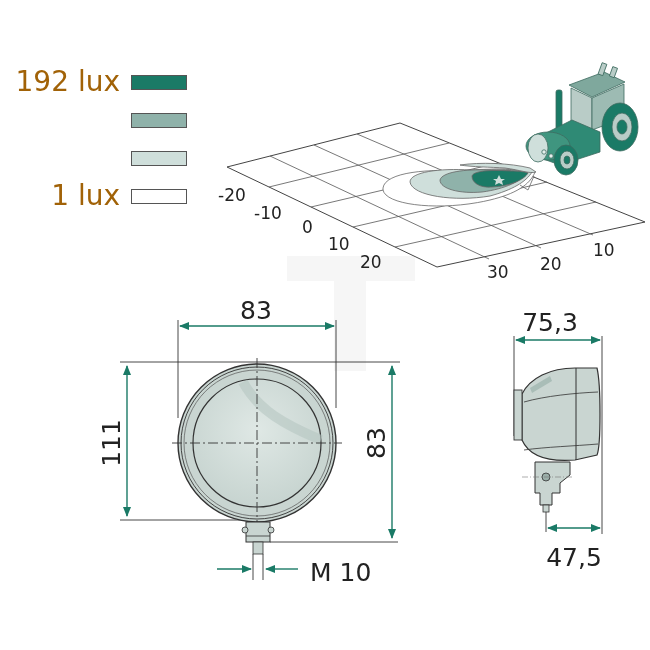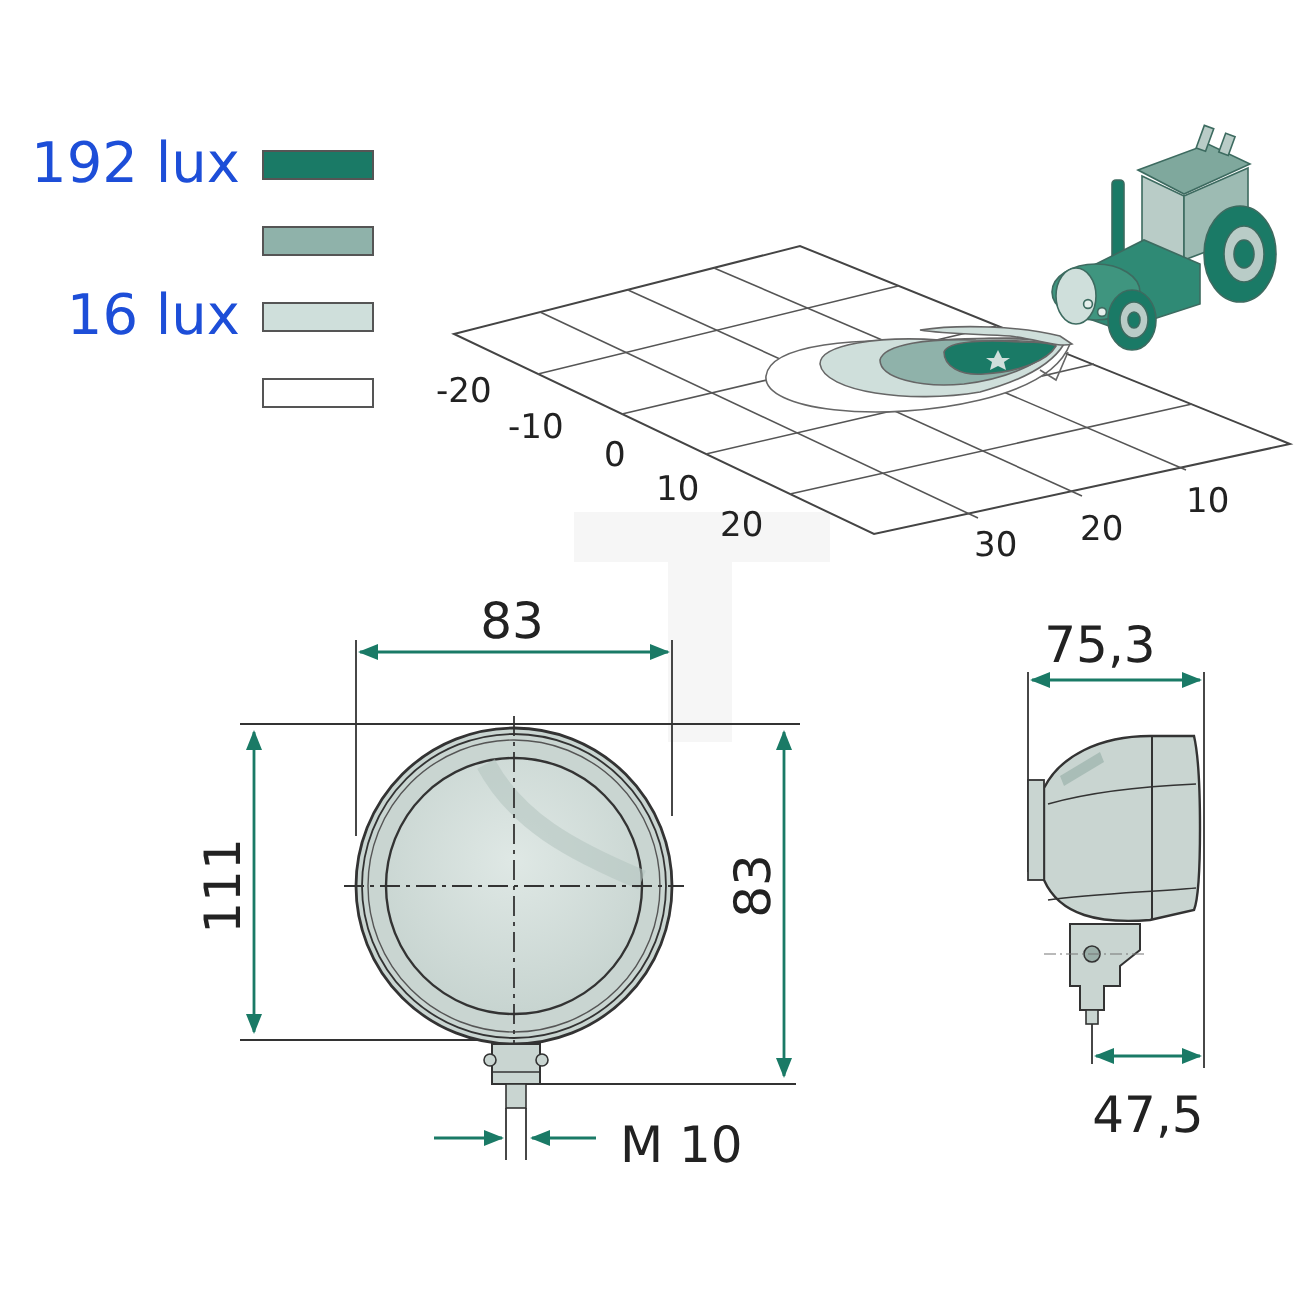--- a/index.html
+++ b/index.html
@@ -1,42 +1,42 @@
 <!DOCTYPE html>
 <html><head>
 <meta charset="utf-8">
 <style>
   html, body { margin: 0; padding: 0; background: #ffffff; }
   body { width: 650px; height: 650px; position: relative; overflow: hidden;
          font-family: "DejaVu Sans", sans-serif; color: #222; }
   .legend { position: absolute; left: 0; top: 64px; width: 200px; }
   .legend-row { position: absolute; left: 0; width: 200px; height: 36px; }
   .legend-label { position: absolute; right: 80px; top: 0; font-size: 28px; line-height: 36px;
-                  color: #1d4ed8; white-space: nowrap; }
+                  color: #a16207; white-space: nowrap; }
   .legend-swatch { position: absolute; left: 131px; top: 11px; width: 56px; height: 15px;
                    border: 1px solid #555; box-sizing: border-box; }
   svg { position: absolute; left: 0; top: 0; }
   .dim-text { font-family: "DejaVu Sans", sans-serif; fill: #222; }
 </style>
 </head>
 <body>
 
 <div class="legend">
   <div class="legend-row" style="top:0px">
     <span class="legend-label">192 lux</span>
     <span class="legend-swatch" style="background:#1a7a66"></span>
   </div>
   <div class="legend-row" style="top:38px">
     <span class="legend-swatch" style="background:#8fb2aa"></span>
   </div>
   <div class="legend-row" style="top:76px">
-    <span class="legend-label">16 lux</span>
     <span class="legend-swatch" style="background:#cfdfdb"></span>
   </div>
   <div class="legend-row" style="top:114px">
+    <span class="legend-label">1 lux</span>
     <span class="legend-swatch" style="background:#ffffff"></span>
   </div>
 </div>
 
 <svg width="650" height="650" viewBox="0 0 650 650">
   <defs>
     <marker id="arr" markerWidth="10" markerHeight="8" refX="9" refY="4" orient="auto" markerUnits="userSpaceOnUse">
       <path d="M0,0 L10,4 L0,8 Z" fill="#1a7a66"></path>
     </marker>
     <marker id="arrs" markerWidth="10" markerHeight="8" refX="1" refY="4" orient="auto" markerUnits="userSpaceOnUse">

